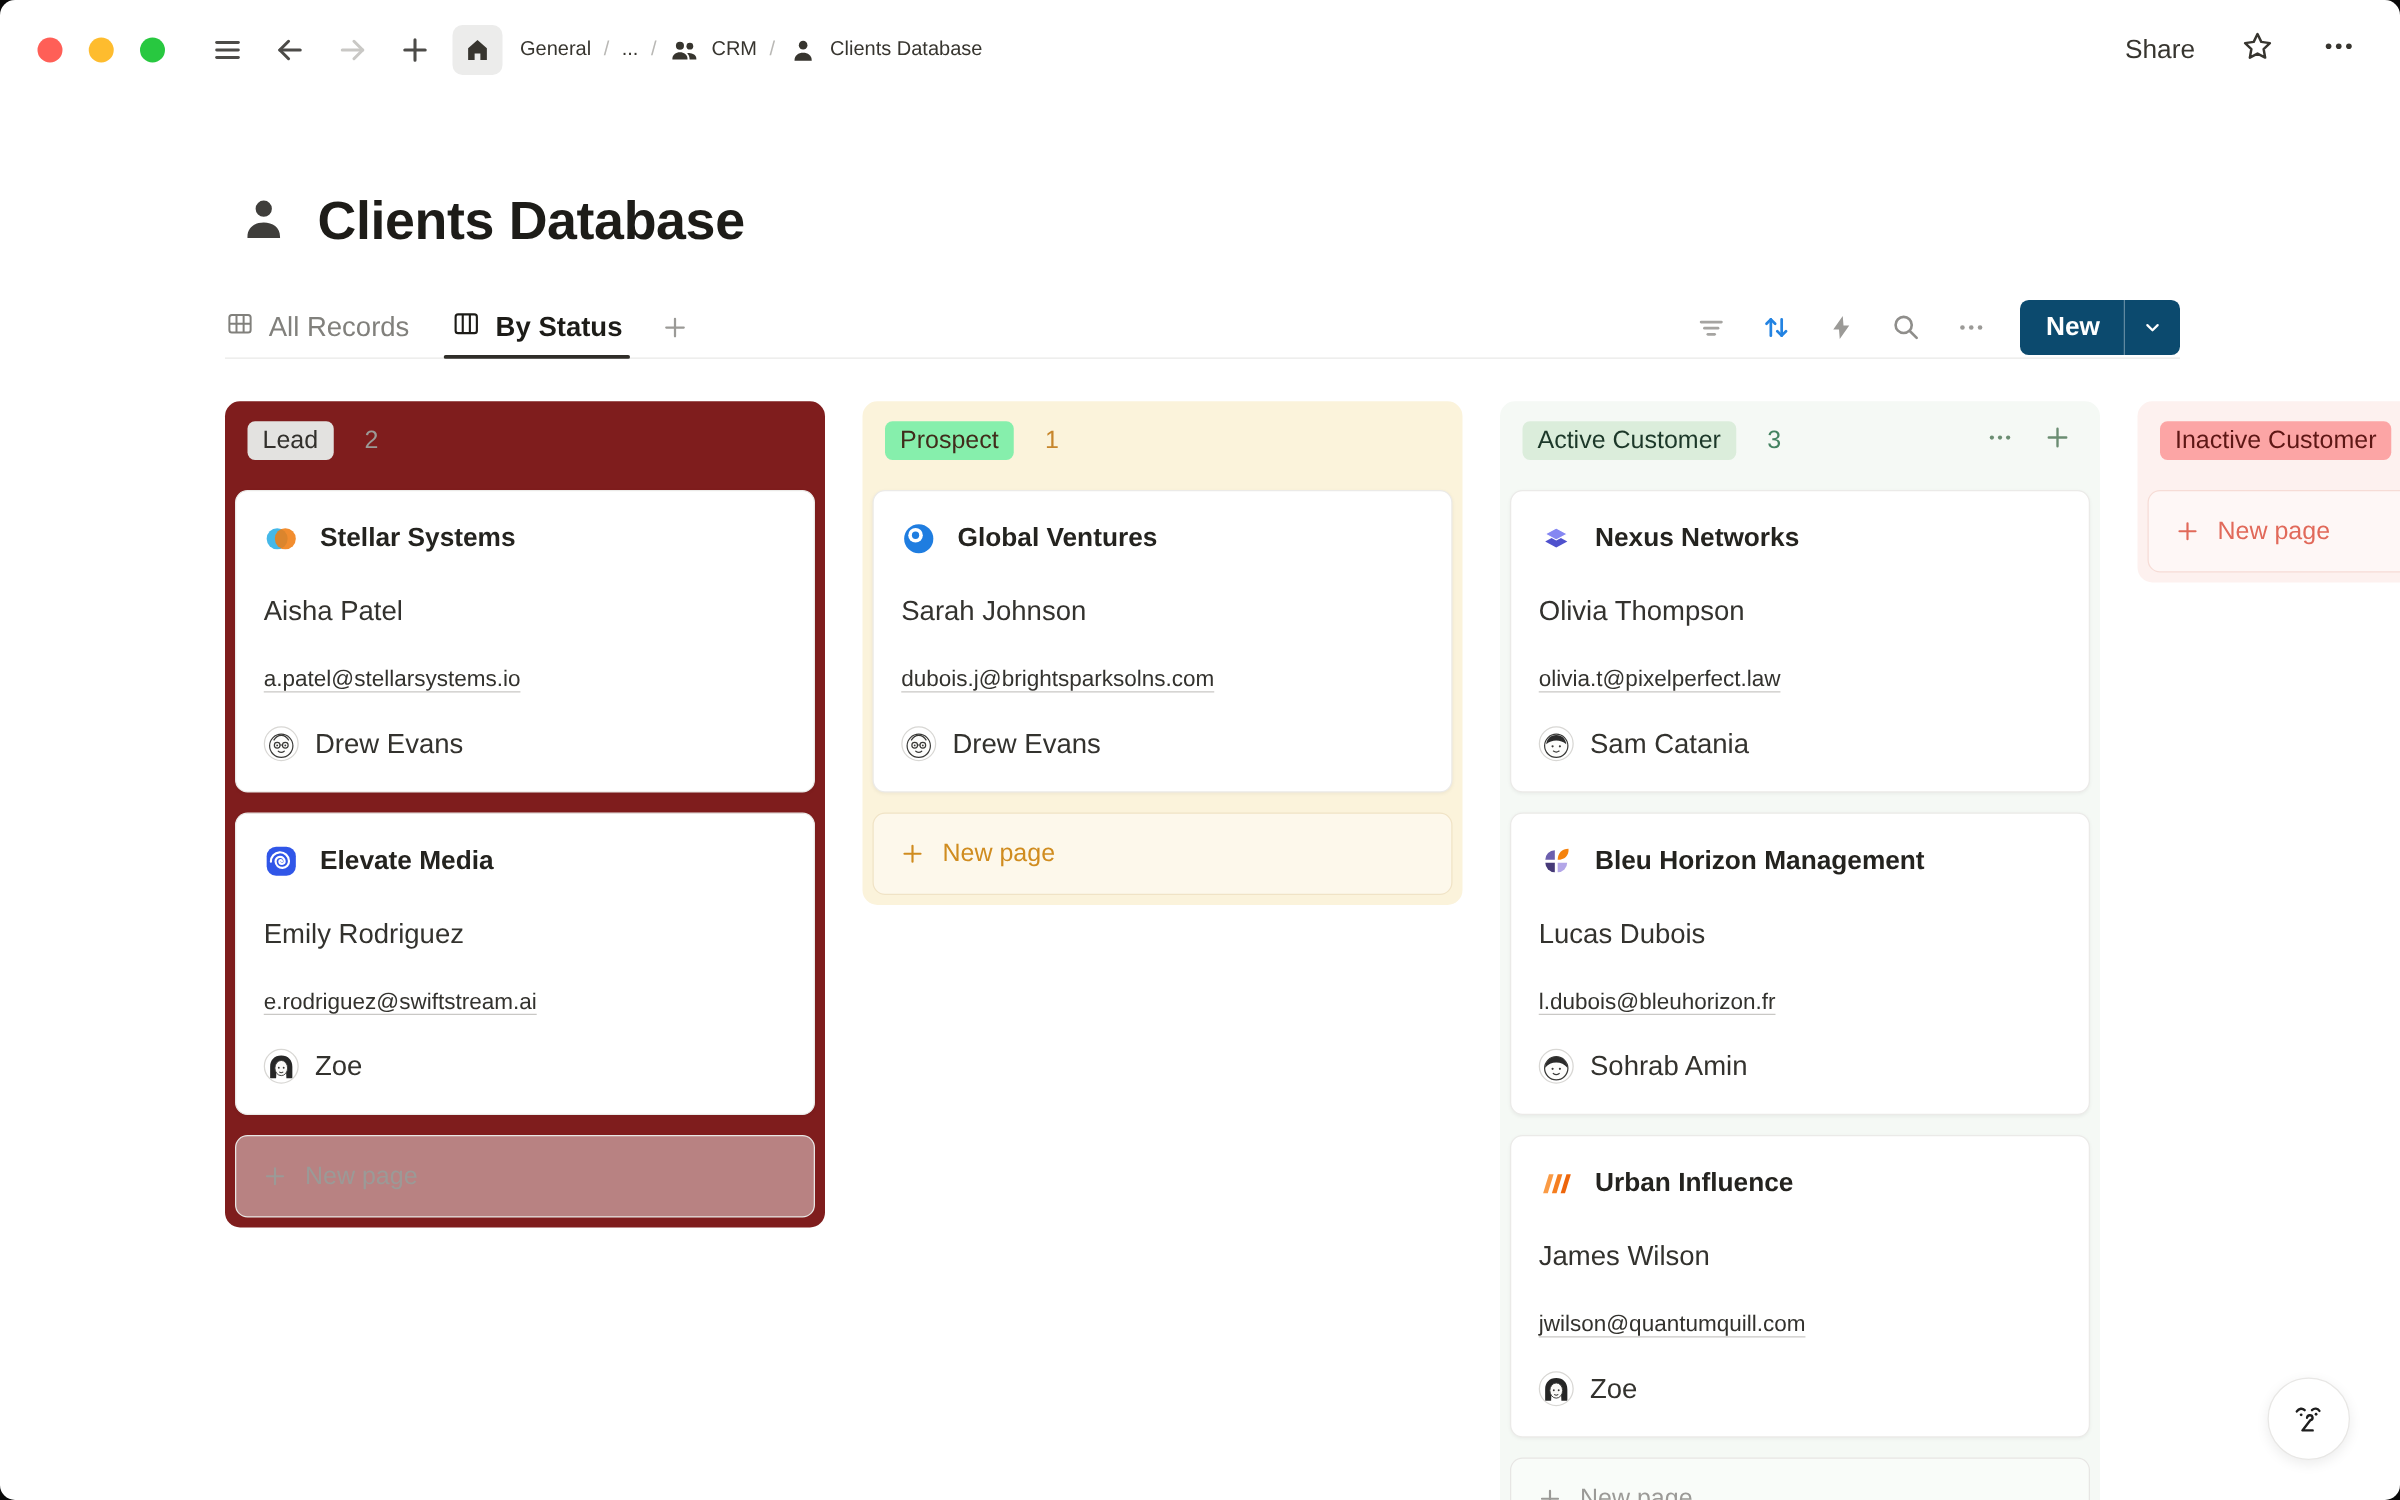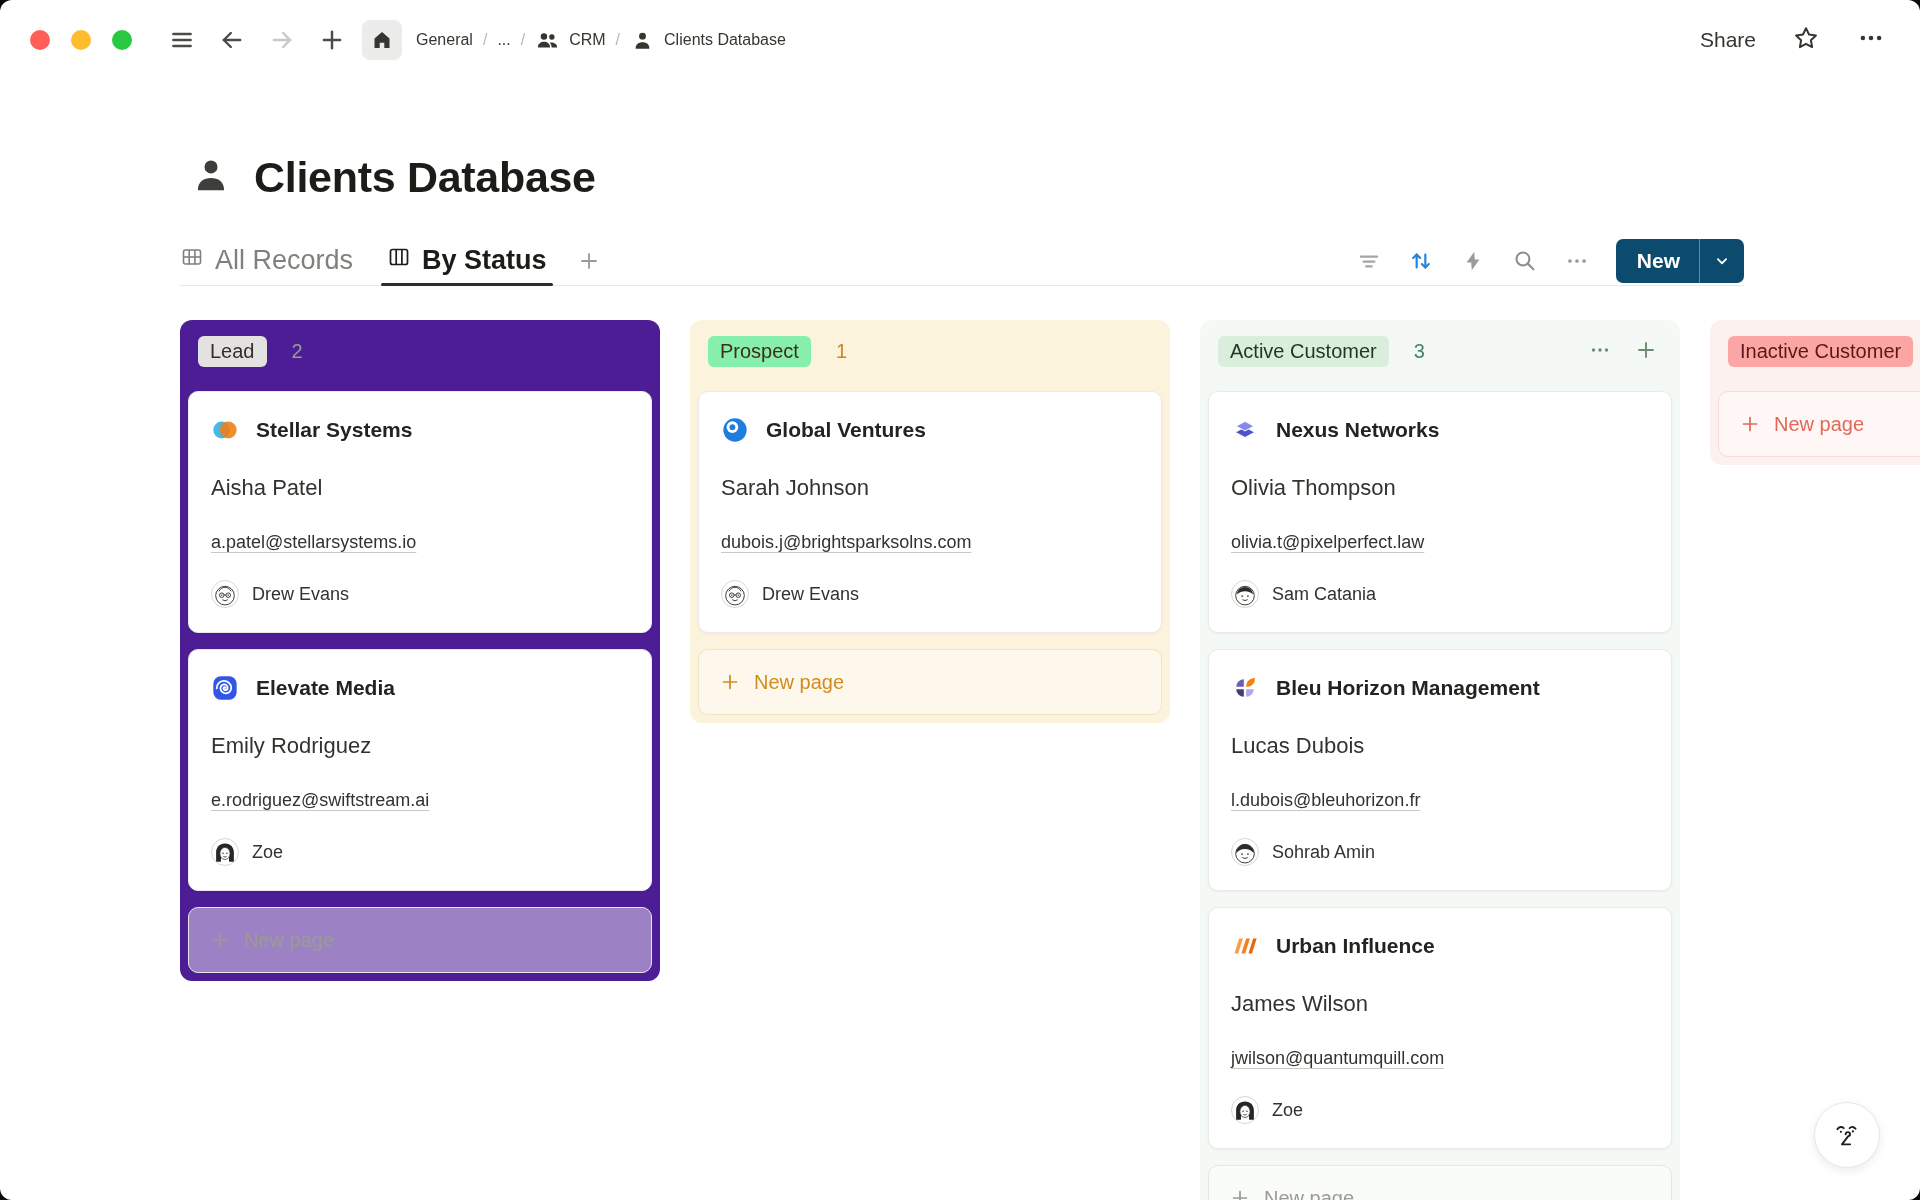--- a/index.html
+++ b/index.html
@@ -17,21 +17,21 @@
   .breadcrumbs { display: flex; align-items: center; margin-left: 8px; font-size: 16px; color: #37352f; white-space: nowrap; }
   .crumb { display: flex; align-items: center; gap: 9px; padding: 4px 6px; border-radius: 6px; }
   .crumb-sep { color: #b9b8b5; margin: 0 4px; }
   .topbar-right { margin-left: auto; display: flex; align-items: center; gap: 36px; font-size: 21px; }
 
   
   .title-row { display: flex; align-items: center; gap: 20px; margin: 72px 0 0 188px; }
   .page-title { font-size: 43px; font-weight: 700; color: #1d1c18; margin: 0; letter-spacing: -0.3px; }
   .view-bar { display: flex; align-items: center; height: 50px; margin: 34px 176px 0 180px; border-bottom: 1px solid #e9e9e7; position: relative; }
   .tabs { display: flex; align-items: center; height: 100%; gap: 34px; }
-  .tab { display: flex; align-items: center; gap: 11px; font-size: 27px; color: #81807c; height: 100%; position: relative; }
+  .tab { display: flex; align-items: center; gap: 11px; font-size: 22px; color: #81807c; height: 100%; position: relative; }
   .tab.active { color: #1d1c18; font-weight: 600; }
   .tab.active::after { content: ""; position: absolute; left: -6px; right: -6px; bottom: -1px; height: 3px; background: #2f2d28; border-radius: 2px; }
   .tab-add { margin-left: -4px; display: flex; align-items: center; }
   .view-actions { margin-left: auto; display: flex; align-items: center; gap: 10px; }
   .va-icon { width: 42px; height: 42px; display: flex; align-items: center; justify-content: center; }
   .new-btn { display: flex; align-items: center; height: 44px; background: #0c4a6e; border-radius: 7px; color: #fff; margin-left: 8px; overflow: hidden; }
   .new-btn .nb-label { padding: 0 19px 0 21px; font-size: 21px; font-weight: 600; }
   .new-btn .nb-divider { width: 1px; height: 100%; background: rgba(255,255,255,0.35); }
   .new-btn .nb-chev { padding: 0 13px; display: flex; align-items: center; }
 
@@ -44,21 +44,21 @@
   .column-actions { margin-left: auto; display: none; gap: 22px; align-items: center; padding-right: 4px; }
   .column-actions.visible { display: flex; }
   .card { background: #fff; border: 1px solid #ebeae8; border-radius: 10px; box-shadow: 0 1px 3px rgba(15,15,15,0.05); padding: 24px 22px; margin-bottom: 16px; min-height: 242px; }
   .card-title-row { display: flex; align-items: center; gap: 17px; margin-bottom: 31px; }
   .logo { width: 28px; height: 28px; flex: none; display: flex; }
   .company { font-size: 21px; font-weight: 600; color: #24231f; }
   .contact { font-size: 22px; color: #33322e; margin-bottom: 31px; }
   .email { font-size: 18px; color: #33322e; margin-bottom: 27px; text-decoration: underline; text-decoration-color: #c9c8c5; text-decoration-thickness: 1px; text-underline-offset: 4px; }
   .owner-row { display: flex; align-items: center; gap: 13px; }
   .avatar { width: 28px; height: 28px; border-radius: 50%; border: 1px solid #d8d7d4; overflow: hidden; background: #fff; flex: none; display: flex; }
-  .owner { font-size: 18px; color: #33322e; }
+  .owner { font-size: 22px; color: #33322e; }
   .new-page { display: flex; align-items: center; gap: 13px; height: 66px; border-radius: 10px; border: 1px solid; padding: 0 20px; font-size: 20px; background: rgba(255,255,255,0.45); }
 
   
   .ai-btn { position: absolute; right: 40px; bottom: 32px; width: 66px; height: 66px; border-radius: 50%; background: #fff; border: 1px solid #e8e7e5; box-shadow: 0 3px 10px rgba(0,0,0,0.08); display: flex; align-items: center; justify-content: center; padding: 0; }
 </style>
 </head>
 <body>
 
 <div class="window">
 
@@ -227,21 +227,21 @@
         <span class="nb-chev">
           <svg width="18" height="18" viewBox="0 0 24 24" fill="none" stroke="#fff" stroke-width="2.4" stroke-linecap="round" stroke-linejoin="round">
               <path d="M6.5 9.5 12 15l5.5-5.5"></path>
             </svg>
         </span>
       </div>
     </div>
   </div>
 
   <div class="board" id="board">
-  <div class="column" style="background: #4c1d95;">
+  <div class="column" style="background: #7f1d1d;">
     <div class="column-header">
       <span class="status-badge" style="background: rgb(227, 226, 224); color: rgb(50, 48, 44);">Lead</span>
       <span class="column-count" style="color: rgb(155, 154, 151);">2</span>
 
     </div>
     <div class="cards">
   <div class="card">
     <div class="card-title-row">
       <span class="logo">
                 <svg width="28" height="28" viewBox="0 0 24 24">

